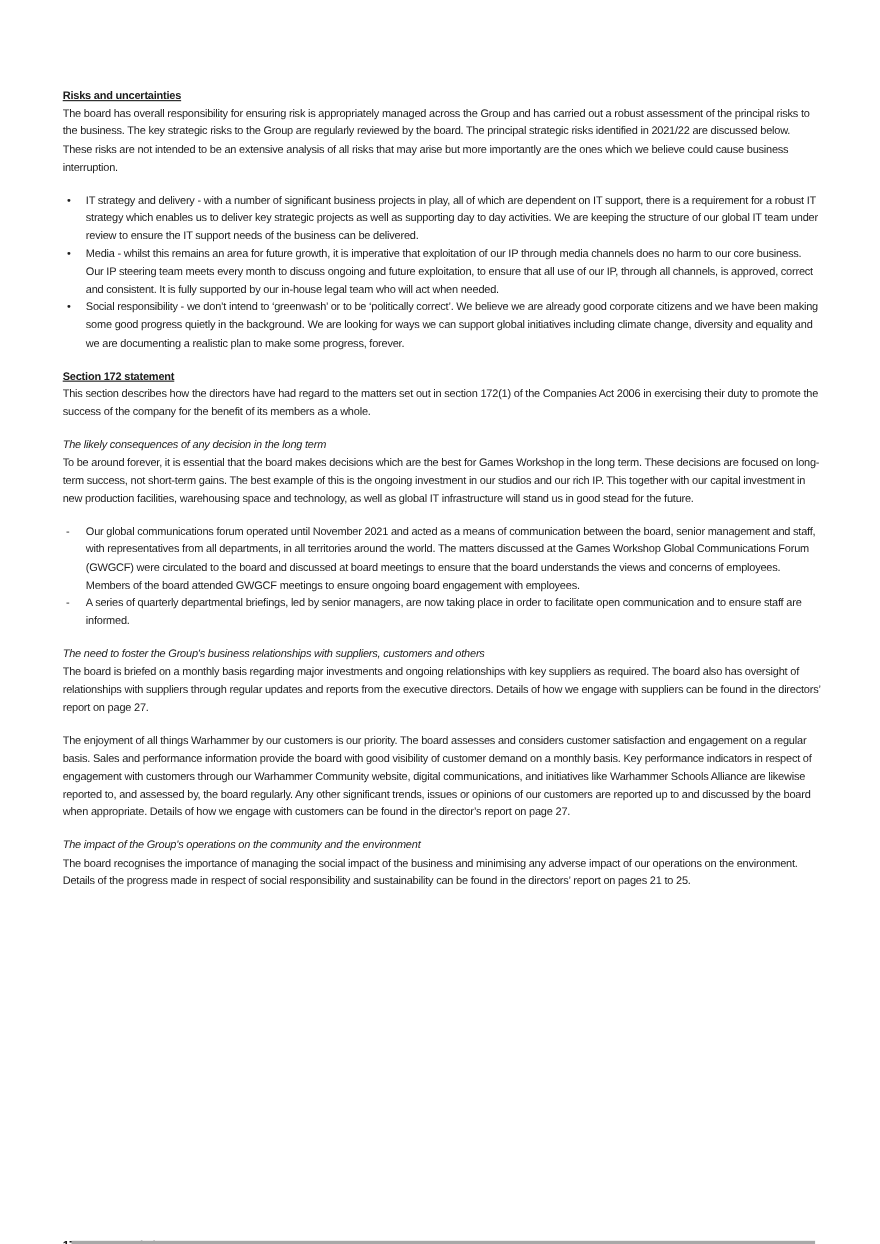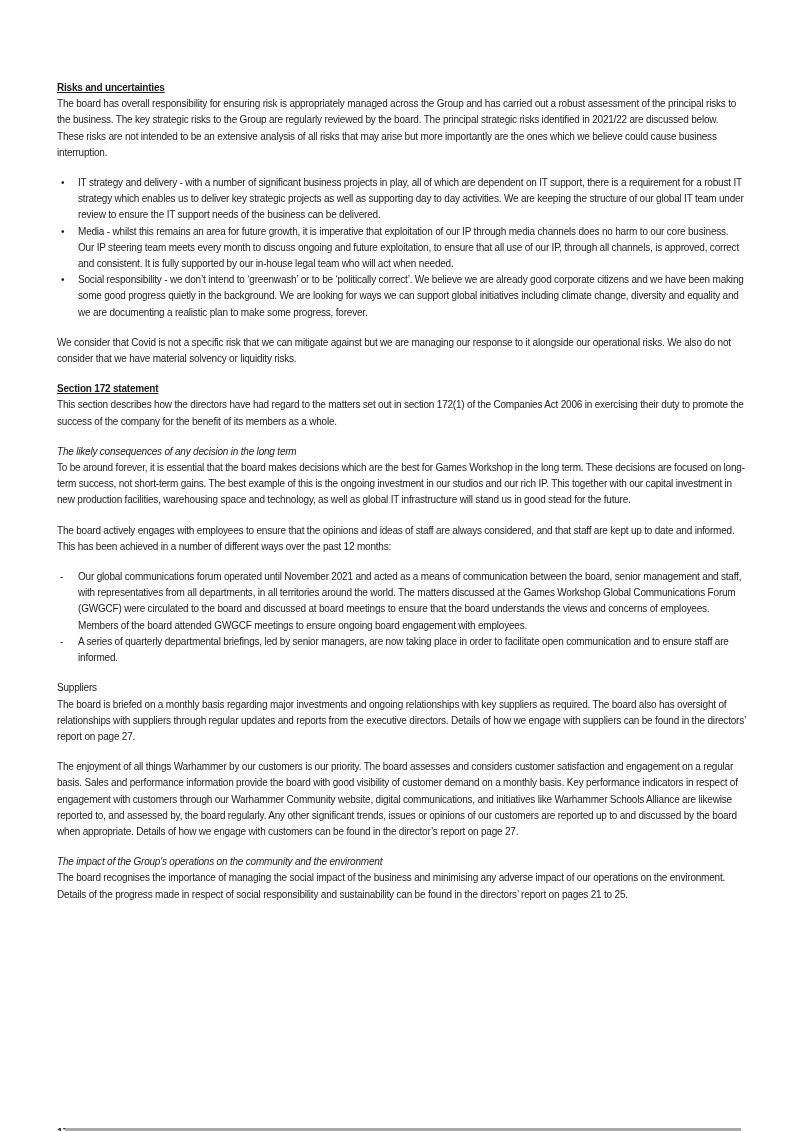--- a/index.html
+++ b/index.html
@@ -55,36 +55,34 @@
 
   <h2 class="bold-h">Risks and uncertainties</h2>
   <p class="blk">The board has overall responsibility for ensuring risk is appropriately managed across the Group and has carried out a robust assessment of the principal risks to the business. The key strategic risks to the Group are regularly reviewed by the board. The principal strategic risks identified in 2021/22 are discussed below. These risks are not intended to be an extensive analysis of all risks that may arise but more importantly are the ones which we believe could cause business interruption.</p>
 
   <ul class="bullets">
     <li>IT strategy and delivery - with a number of significant business projects in play, all of which are dependent on IT support, there is a requirement for a robust IT strategy which enables us to deliver key strategic projects as well as supporting day to day activities. We are keeping the structure of our global IT team under review to ensure the IT support needs of the business can be delivered.</li>
     <li>Media - whilst this remains an area for future growth, it is imperative that exploitation of our IP through media channels does no harm to our core business. Our IP steering team meets every month to discuss ongoing and future exploitation, to ensure that all use of our IP, through all channels, is approved, correct and consistent. It is fully supported by our in-house legal team who will act when needed.</li>
     <li>Social responsibility - we don’t intend to ‘greenwash’ or to be ‘politically correct’. We believe we are already good corporate citizens and we have been making some good progress quietly in the background. We are looking for ways we can support global initiatives including climate change, diversity and equality and we are documenting a realistic plan to make some progress, forever.</li>
   </ul>
 
-  <p class="blk">We consider that Covid is not a specific risk that we can mitigate against but we are managing our response to it alongside our operational risks. We also do not consider that we have material solvency or liquidity risks.</p>
 
   <h2 class="bold-h">Section 172 statement</h2>
   <p class="blk">This section describes how the directors have had regard to the matters set out in section 172(1) of the Companies Act 2006 in exercising their duty to promote the success of the company for the benefit of its members as a whole.</p>
 
   <h3 class="italic-h">The likely consequences of any decision in the long term</h3>
   <p class="blk">To be around forever, it is essential that the board makes decisions which are the best for Games Workshop in the long term. These decisions are focused on long-term success, not short-term gains. The best example of this is the ongoing investment in our studios and our rich IP. This together with our capital investment in new production facilities, warehousing space and technology, as well as global IT infrastructure will stand us in good stead for the future.</p>
 
-  <p class="blk">The board actively engages with employees to ensure that the opinions and ideas of staff are always considered, and that staff are kept up to date and informed. This has been achieved in a number of different ways over the past 12 months:</p>
 
   <ul class="dashes">
     <li>Our global communications forum operated until November 2021 and acted as a means of communication between the board, senior management and staff, with representatives from all departments, in all territories around the world. The matters discussed at the Games Workshop Global Communications Forum (GWGCF) were circulated to the board and discussed at board meetings to ensure that the board understands the views and concerns of employees. Members of the board attended GWGCF meetings to ensure ongoing board engagement with employees.</li>
     <li>A series of quarterly departmental briefings, led by senior managers, are now taking place in order to facilitate open communication and to ensure staff are informed.</li>
   </ul>
 
-  <p>Suppliers</p>
+  <h3 class="italic-h">The need to foster the Group's business relationships with suppliers, customers and others</h3>
   <p class="blk">The board is briefed on a monthly basis regarding major investments and ongoing relationships with key suppliers as required. The board also has oversight of relationships with suppliers through regular updates and reports from the executive directors. Details of how we engage with suppliers can be found in the directors’ report on page 27.</p>
 
   <p class="blk">The enjoyment of all things Warhammer by our customers is our priority. The board assesses and considers customer satisfaction and engagement on a regular basis. Sales and performance information provide the board with good visibility of customer demand on a monthly basis. Key performance indicators in respect of engagement with customers through our Warhammer Community website, digital communications, and initiatives like Warhammer Schools Alliance are likewise reported to, and assessed by, the board regularly. Any other significant trends, issues or opinions of our customers are reported up to and discussed by the board when appropriate. Details of how we engage with customers can be found in the director’s report on page 27.</p>
 
   <h3 class="italic-h">The impact of the Group's operations on the community and the environment</h3>
   <p class="blk">The board recognises the importance of managing the social impact of the business and minimising any adverse impact of our operations on the environment. Details of the progress made in respect of social responsibility and sustainability can be found in the directors’ report on pages 21 to 25.</p>
 
 </div>
 
 <div class="footer">

